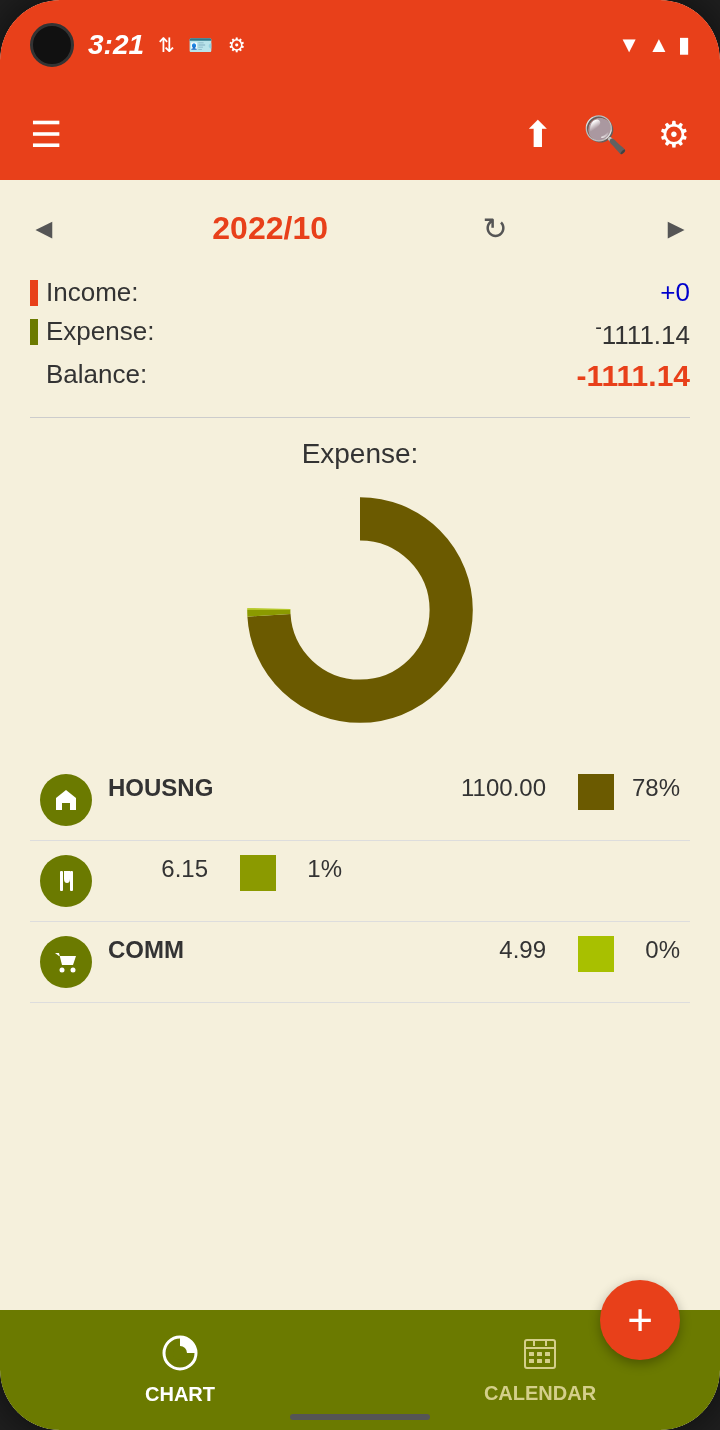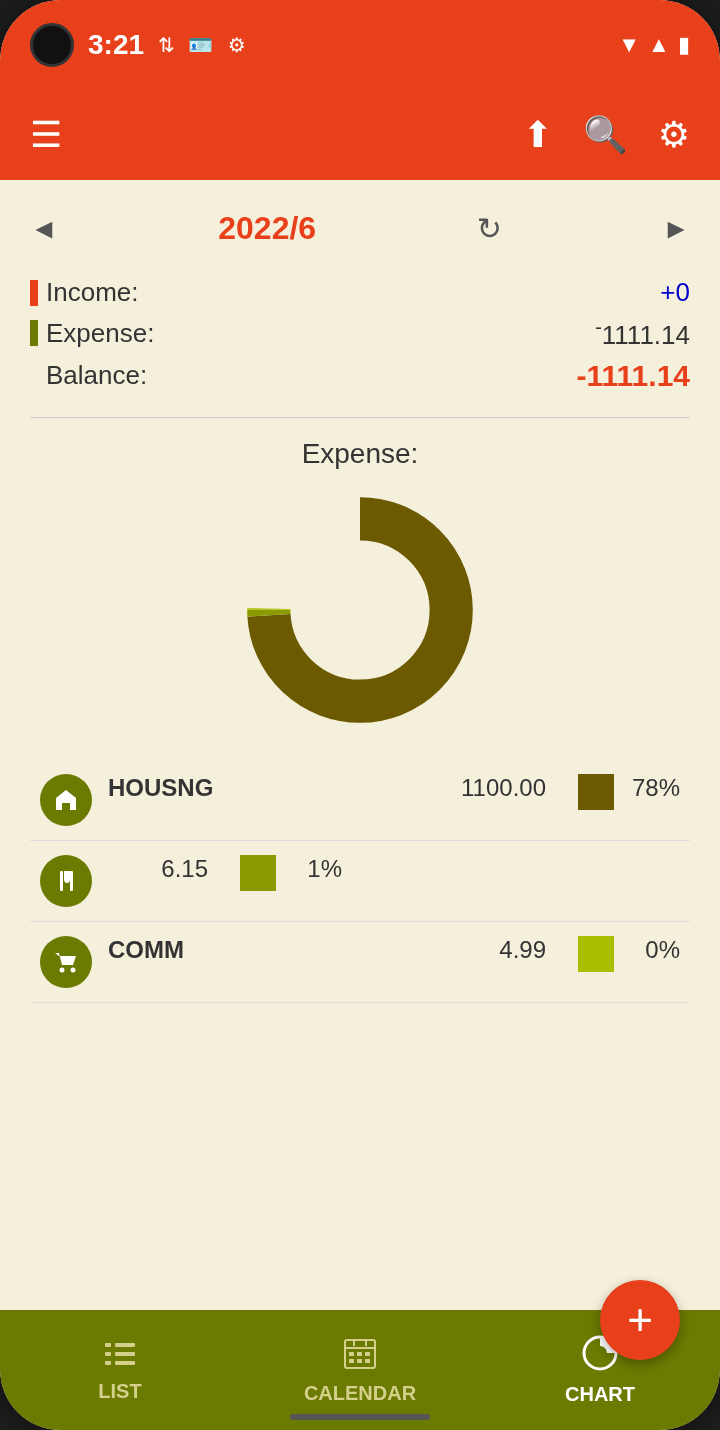--- a/index.html
+++ b/index.html
@@ -48,20 +48,21 @@
       width: 44px;
       height: 44px;
       background: #111;
       border-radius: 50%;
       border: 3px solid #333;
     }
     .status-time {
       color: white;
       font-size: 28px;
       font-weight: bold;
+      font-style: italic;
     }
     .status-icons {
       display: flex;
       align-items: center;
       gap: 8px;
       color: white;
       font-size: 22px;
     }
     
     .toolbar {
@@ -113,21 +114,21 @@
     }
     
     .summary {
       border-bottom: 1px solid #ccc;
       padding-bottom: 16px;
       margin-bottom: 20px;
     }
     .summary-row {
       display: flex;
       justify-content: space-between;
-      align-items: center;
+      align-items: flex-start;
       margin-bottom: 8px;
       font-size: 26px;
       gap: 36px;
     }
     .summary-label {
       display: flex;
       align-items: center;
       gap: 8px;
       color: #333;
     }
@@ -295,21 +296,21 @@
         <span class="toolbar-icon">⬆</span>
         <span class="toolbar-icon">🔍</span>
         <span class="toolbar-icon">⚙</span>
       </div>
     </div>
 
     <div class="main-content">
 
       <div class="month-nav">
         <span class="nav-arrow">◄</span>
-        <span class="month-label">2022/6</span>
+        <span class="month-label">2022/10</span>
         <span class="refresh-icon">↻</span>
         <span class="nav-arrow">►</span>
       </div>
 
       <div class="summary">
         <div class="summary-row">
           <div class="summary-label">
             <span class="indicator indicator-income"></span>
             <span>Income:</span>
           </div>
@@ -382,57 +383,44 @@
           </div>
           <span class="legend-name">COMM</span>
           <span class="legend-amount">4.99</span>
           <div class="legend-color-box" style="background:#a8c000;"></div>
           <span class="legend-percent">0%</span>
         </div>
       </div>
     </div>
 
     <div class="bottom-nav">
-      <div class="nav-item">
+      <div class="nav-item active">
         <span class="nav-icon">
-          <svg width="34" height="28" viewBox="0 0 34 28" fill="#d4cf8a">
-            <rect x="2" y="3" width="6" height="4" rx="1"></rect>
-            <rect x="12" y="3" width="20" height="4" rx="1"></rect>
-            <rect x="2" y="12" width="6" height="4" rx="1"></rect>
-            <rect x="12" y="12" width="20" height="4" rx="1"></rect>
-            <rect x="2" y="21" width="6" height="4" rx="1"></rect>
-            <rect x="12" y="21" width="20" height="4" rx="1"></rect>
+          <svg width="36" height="36" viewBox="0 0 36 36" fill="white">
+            <circle cx="18" cy="18" r="16" fill="none" stroke="white" stroke-width="3"></circle>
+            <path d="M18 18 L18 2 A16 16 0 0 1 34 18 Z" fill="white"></path>
+            <circle cx="18" cy="18" r="7" fill="#6b7a00"></circle>
           </svg>
         </span>
-        <span class="nav-label">LIST</span>
+        <span class="nav-label">CHART</span>
       </div>
       <div class="nav-item">
         <span class="nav-icon">
           <svg width="34" height="34" viewBox="0 0 34 34" fill="#d4cf8a">
             <rect x="2" y="4" width="30" height="28" rx="2" fill="none" stroke="#d4cf8a" stroke-width="2"></rect>
             <line x1="2" y1="12" x2="32" y2="12" stroke="#d4cf8a" stroke-width="2"></line>
             <line x1="11" y1="4" x2="11" y2="10" stroke="#d4cf8a" stroke-width="2"></line>
             <line x1="23" y1="4" x2="23" y2="10" stroke="#d4cf8a" stroke-width="2"></line>
             <rect x="6" y="16" width="5" height="4" rx="0.5"></rect>
             <rect x="14" y="16" width="5" height="4" rx="0.5"></rect>
             <rect x="22" y="16" width="5" height="4" rx="0.5"></rect>
             <rect x="6" y="23" width="5" height="4" rx="0.5"></rect>
             <rect x="14" y="23" width="5" height="4" rx="0.5"></rect>
             <rect x="22" y="23" width="5" height="4" rx="0.5"></rect>
           </svg>
         </span>
         <span class="nav-label">CALENDAR</span>
       </div>
-      <div class="nav-item active">
-        <span class="nav-icon">
-          <svg width="36" height="36" viewBox="0 0 36 36" fill="white">
-            <circle cx="18" cy="18" r="16" fill="none" stroke="white" stroke-width="3"></circle>
-            <path d="M18 18 L18 2 A16 16 0 0 1 34 18 Z" fill="white"></path>
-            <circle cx="18" cy="18" r="7" fill="#6b7a00"></circle>
-          </svg>
-        </span>
-        <span class="nav-label">CHART</span>
-      </div>
       <div class="fab-button">+</div>
       <div class="home-indicator"></div>
     </div>
   </div>
 </div>
 
 </body></html>

